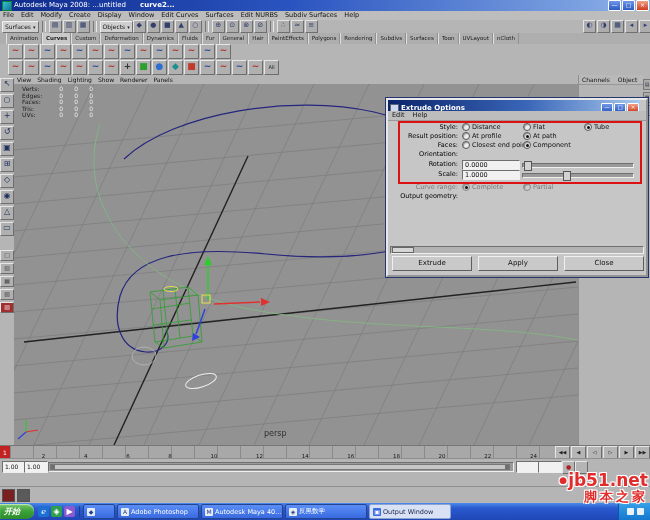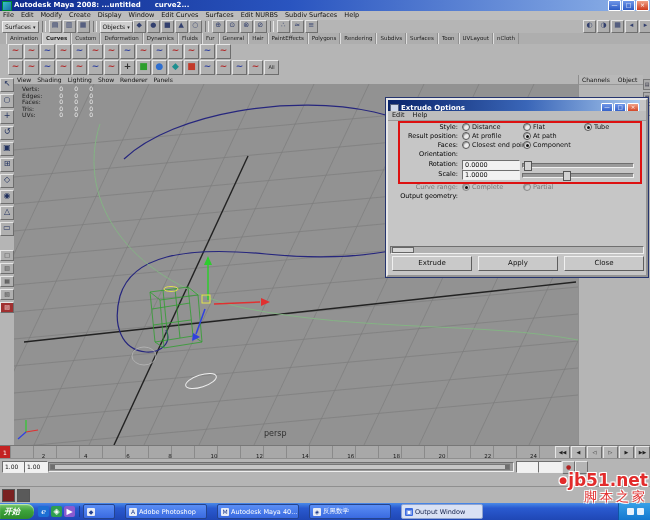--- a/index.html
+++ b/index.html
@@ -3,21 +3,21 @@
 <meta charset="utf-8">
 <style>
   html,body{margin:0;padding:0}
   body{width:650px;height:520px;overflow:hidden;background:#b5b5b5;
        font-family:"DejaVu Sans", sans-serif;color:#111;position:relative}
   .abs{position:absolute}
   
   .titlebar{background:linear-gradient(90deg,#0f2b8c 0%,#2a55c0 45%,#8fb3e8 100%);
     color:#fff;font-size:7px;line-height:11px;display:flex;align-items:center;z-index:3}
   .appicon{width:8px;height:8px;margin:0 2px;background:linear-gradient(135deg,#35c3c3,#1a6fae);border:1px solid #083}
-  .ttext{font-weight:bold;white-space:nowrap}
+  .ttext{font-weight:normal;white-space:nowrap}
   .tdoc{margin-left:14px;font-weight:bold}
   .winbtns{margin-left:auto;display:flex;gap:1px;padding-right:1px}
   .wbtn{width:11px;height:9px;background:linear-gradient(#6f96e8,#2d5bc4);border:1px solid #fff;
         color:#fff;font-size:6px;line-height:7px;text-align:center;border-radius:1px}
   .wbtn.close{background:linear-gradient(#f0a086,#cf3a1b)}
   
   .menubar{background:#bdbdbd;border-bottom:1px solid #8a8a8a;font-size:6.5px;line-height:9px;
            display:flex;gap:7px;padding-left:3px}
   .mi{white-space:nowrap}
   
@@ -123,36 +123,36 @@
   .chip.c1{background:#7a2020}.chip.c2{background:#5a5a5a}
   
   .taskbar{background:linear-gradient(180deg,#4a8ae8,#2a5ad0 30%,#1f47b5);display:flex;align-items:center;z-index:6}
   .startbtn{height:15px;min-width:26px;padding:0 4px;border-radius:0 7px 7px 0;color:#fff;font-size:8px;line-height:15px;
             font-weight:bold;font-style:italic;background:linear-gradient(180deg,#7cc96f,#3da33b 45%,#2d8a2b);
             box-shadow:inset 0 1px 1px #bfe8b5}
   .quick{display:flex;gap:2px;padding:0 4px;border-right:1px solid #1a3a90}
   .qicon{width:11px;height:11px;font-size:8px;line-height:11px;text-align:center;color:#fff;border-radius:2px}
   .q-ie{background:#1d6fd4;font-family:"DejaVu Serif",serif;font-style:italic}
   .q-g{background:#2e9e4f}.q-m{background:#8a5ad0}
-  .taskbtns{display:flex;gap:10px;padding-left:3px}
+  .taskbtns{display:flex;gap:2px;padding-left:3px}
   .taskbtn{display:inline-flex;align-items:center;gap:2px;height:13px;width:74px;padding:0 3px;border-radius:2px;
      background:linear-gradient(180deg,#5a8ef5,#3a6ae0);border:1px solid #24448f;color:#fff;font-size:6.5px;overflow:hidden;white-space:nowrap}
   .taskbtn.narrow{width:24px}
   .taskbtn.light{background:#d9e1f4;color:#15224a;border-color:#8fa3d0}
   .tbicon{width:8px;height:8px;background:#e8ecf5;color:#23408f;font-size:6px;line-height:8px;text-align:center;border-radius:1px;flex:none}
   .taskbtn.light .tbicon{background:#3a6ae0;color:#fff}
   .tray{margin-left:auto;height:17px;display:flex;align-items:center;gap:3px;padding:0 6px 0 8px;
         background:linear-gradient(180deg,#37a0e8,#1478cf);border-left:1px solid #0f55a5;color:#eaf4ff;font-size:6px}
   .trayicon{width:7px;height:7px;background:#e8f2fc;border-radius:1px}
   
   .watermark{right:2px;bottom:16px;text-align:right;z-index:10;color:#e22b2b;
      text-shadow:0 0 2px #fff,1px 1px 0 #fff,-1px -1px 0 #fff,1px -1px 0 #fff,-1px 1px 0 #fff}
   .wm1{font-size:17px;font-weight:bold;line-height:18px}
   .wmdot{font-size:9px;vertical-align:3px;margin-right:1px}
-  .wm2{font-size:13px;font-weight:normal;letter-spacing:3px;line-height:15px}
+  .wm2{font-size:13px;font-weight:bold;letter-spacing:3px;line-height:15px}
 </style>
 </head>
 <body>
 
 <div class="titlebar abs" style="left:0;top:0;width:650px;height:11px">
   <span class="appicon"></span>
   <span class="ttext">Autodesk Maya 2008: ...untitled</span>
   <span class="ttext tdoc">curve2...</span>
   <span class="winbtns">
     <span class="wbtn">—</span>

